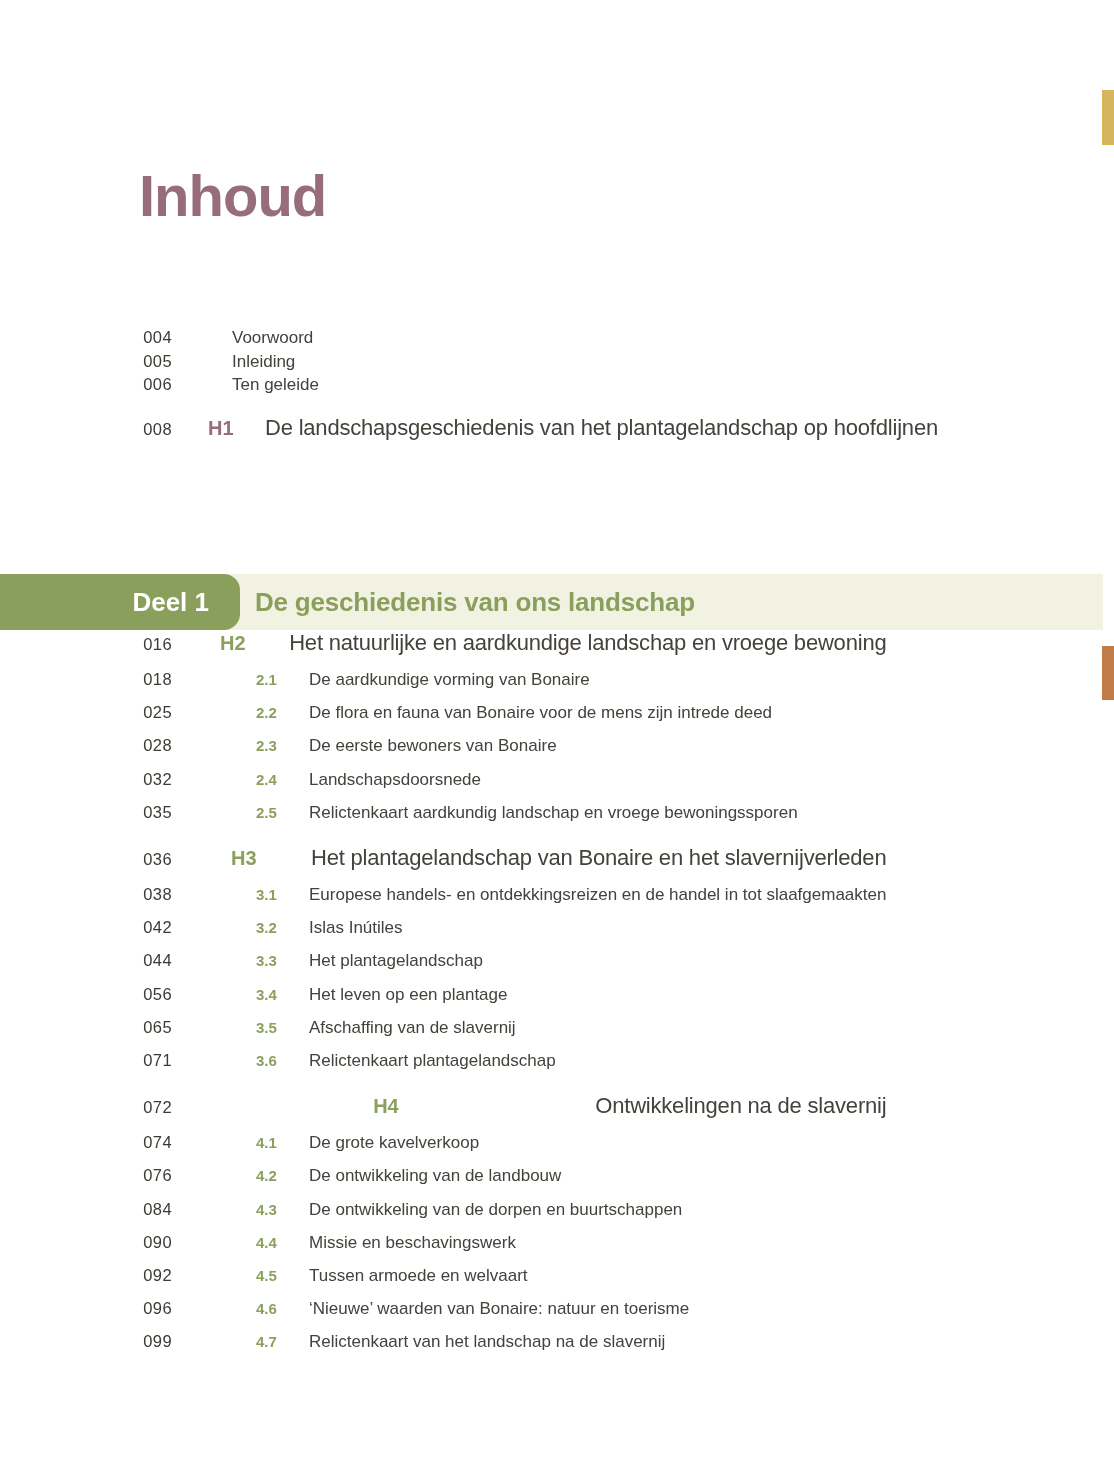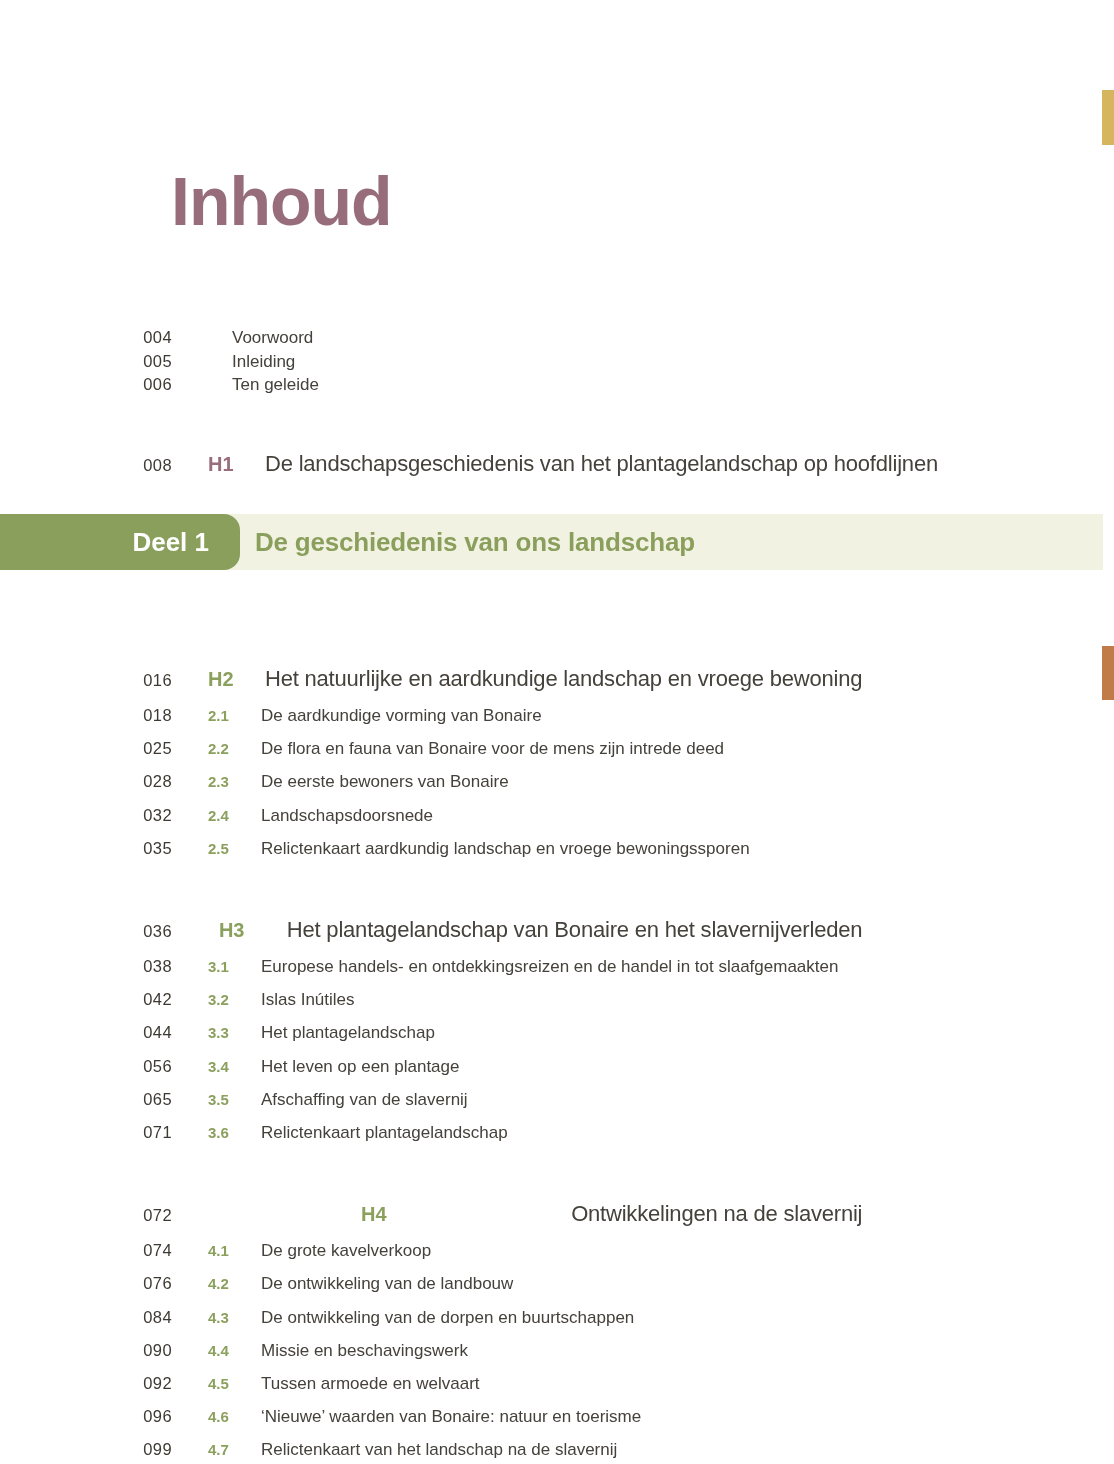--- a/index.html
+++ b/index.html
@@ -16,58 +16,57 @@
   html,body{background:#ffffff;}
   body{
     width:1114px;height:1464px;position:relative;overflow:hidden;
     font-family:"Liberation Sans","DejaVu Sans",sans-serif;
   }
   .edge-tab{position:absolute;right:0;width:12px;}
   .tab-gold{top:90px;height:55px;background:var(--tab-gold);}
   .tab-orange{top:646px;height:54px;background:var(--tab-orange);}
   .page-title{
     position:absolute;left:139px;top:162px;
-    font-size:68px;font-weight:700;letter-spacing:-1px;
+    font-size:58px;font-weight:700;letter-spacing:-1px;
     color:var(--accent-mauve);
-    margin-left:32px;
   }
   .row{display:flex;align-items:baseline;}
   .num{
     width:52px;flex:0 0 52px;text-align:right;
     font-size:16.5px;color:var(--num-dark);letter-spacing:.4px;
   }
   
   #front-matter{position:absolute;left:120px;top:326px;}
   .fm-row{line-height:23.5px;}
   .fm-title{margin-left:60px;font-size:17px;color:var(--text-dark);}
   
   .h-row{line-height:28px;white-space:nowrap;justify-content:space-between;}
   .hlabel{margin-left:36px;width:57px;flex:0 0 57px;font-size:20px;font-weight:700;}
   .hlabel.mauve{color:var(--accent-mauve);}
   .hlabel.green{color:var(--accent-green);}
-  .htitle{font-size:22px;color:var(--text-dark);letter-spacing:-0.2px;margin-top:36px;}
+  .htitle{font-size:22px;color:var(--text-dark);letter-spacing:-0.2px;}
   #h1-entry{position:absolute;left:120px;top:414px;}
   
-  #banner{position:absolute;left:0;top:514px;width:1103px;height:56px;border-radius:11px;}
+  #banner{position:absolute;left:0;top:574px;width:1103px;height:56px;border-radius:11px;}
   .banner-bg{position:absolute;left:0;top:0;right:0;bottom:0;background:var(--banner-cream);}
   .banner-block{
     position:absolute;left:0;top:0;width:240px;height:56px;
     background:var(--banner-green);border-radius:0 16px 16px 0;
     color:#ffffff;font-size:26px;font-weight:700;
     text-align:right;line-height:56px;padding-right:31px;
   }
   .banner-title{
     position:absolute;left:255px;top:0;height:56px;line-height:56px;
     font-size:26px;font-weight:700;color:var(--banner-green);letter-spacing:-0.2px;
   }
   
   #chapter-list{position:absolute;left:120px;top:629px;}
   .chapter + .chapter{margin-top:20px;}
   .s-row{line-height:23.2px;white-space:nowrap;align-items:flex-end;}
-  .slabel{margin-left:36px;width:53px;flex:0 0 53px;font-size:15px;font-weight:700;color:var(--accent-green);}
+  .slabel{margin-left:84px;width:53px;flex:0 0 53px;font-size:15px;font-weight:700;color:var(--accent-green);}
   .stitle{font-size:17px;color:var(--text-dark);margin-top:10px;}
 </style>
 </head>
 <body>
 
 <div class="edge-tab tab-gold"></div>
 <div class="edge-tab tab-orange"></div>
 
 <div class="page-title">Inhoud</div>
 

